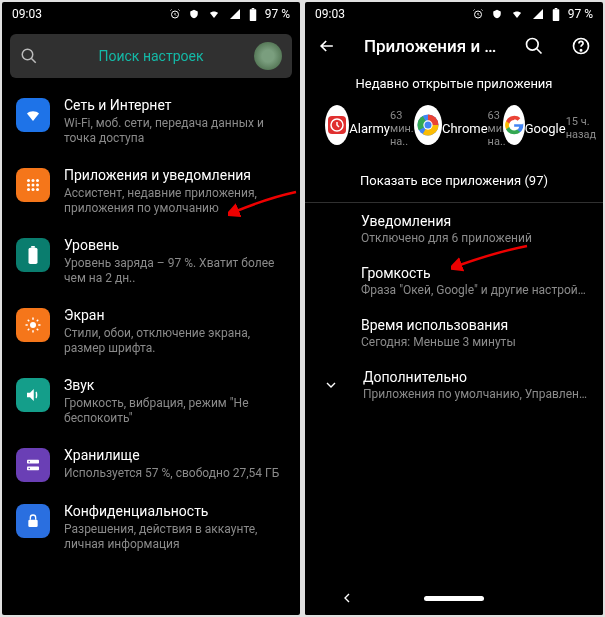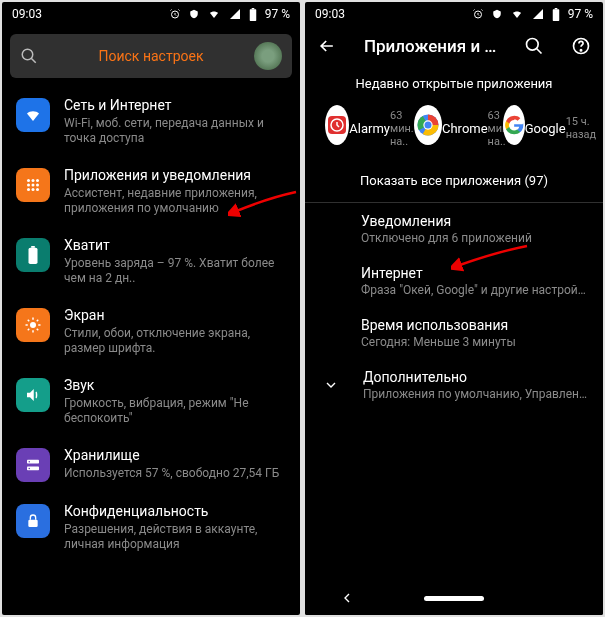--- a/index.html
+++ b/index.html
@@ -2,21 +2,21 @@
 <html><head>
 <meta charset="utf-8">
 <style>
   * { margin: 0; padding: 0; box-sizing: border-box; font-family: Roboto, "Segoe UI", Arial, sans-serif; }
   body { background: #e0e0e0; display: flex; gap: 5px; padding: 2px; width: 605px; height: 617px; }
   .phone { width: 298px; height: 613px; background: #000; overflow: hidden; position: relative; border-radius: 2px; }
   .status-bar { display: flex; justify-content: space-between; align-items: center; padding: 4px 10px; height: 24px; color: #fff; font-size: 12px; }
   .status-right { display: flex; align-items: center; gap: 8px; font-size: 12px; }
   .search-bar { display: flex; align-items: center; background: #303030; border-radius: 6px; margin: 8px; padding: 8px 10px; }
   .search-icon { color: #bbb; margin-right: 10px; }
-  .search-text { flex: 1; color: #f97316; font-size: 14px; text-align: center; }
+  .search-text { flex: 1; color: #14b8a6; font-size: 14px; text-align: center; }
   .avatar { width: 28px; height: 28px; border-radius: 50%; background: radial-gradient(circle, #7a9e7e 30%, #3d5e3d 100%); }
   .list { }
   .item { display: flex; align-items: flex-start; padding: 10px 14px; }
   .item-icon { width: 34px; height: 34px; border-radius: 8px; display: flex; align-items: center; justify-content: center; color: #fff; flex-shrink: 0; margin-right: 14px; margin-top: 2px; }
   .item-text { flex: 1; }
   .item-title { color: #fff; font-size: 14px; line-height: 18px; }
   .item-sub { color: #8a8a8a; font-size: 12px; line-height: 15px; margin-top: 2px; }
   .bg-blue { background: #1e73e8; }
   .bg-teal { background: #0b8b7a; }
   .bg-orange { background: #f5761a; }
@@ -121,21 +121,21 @@
         </div>
     </div>
     <div class="item">
       <div class="item-icon bg-teal2">
           <svg width="12" height="18" viewBox="0 0 12 20" fill="#fff">
             <rect x="1" y="2" width="10" height="18" rx="2"></rect>
             <rect x="4" y="0" width="4" height="2"></rect>
           </svg>
         </div>
       <div class="item-text">
-          <div class="item-title">Хватит</div>
+          <div class="item-title">Уровень</div>
           <div class="item-sub">Уровень заряда – 97 %. Хватит более чем на 2 дн..</div>
         </div>
     </div>
     <div class="item">
       <div class="item-icon bg-orange2">
           <svg width="18" height="18" viewBox="0 0 24 24" fill="#fff">
             <circle cx="12" cy="12" r="4"></circle>
             <g stroke="#fff" stroke-width="2">
               <line x1="12" y1="2" x2="12" y2="5"></line>
               <line x1="12" y1="19" x2="12" y2="22"></line>
@@ -290,21 +290,21 @@
 
   <div class="show-all">Показать все приложения (97)</div>
   <div class="divider"></div>
 
   <div class="p2-list">
     <div class="p2-item">
       <div class="p2-title">Уведомления</div>
       <div class="p2-sub">Отключено для 6 приложений</div>
     </div>
     <div class="p2-item">
-      <div class="p2-title">Интернет</div>
+      <div class="p2-title">Громкость</div>
       <div class="p2-sub">Фраза "Окей, Google" и другие настройки Ассистента</div>
     </div>
     <div class="p2-item">
       <div class="p2-title">Время использования</div>
       <div class="p2-sub">Сегодня: Меньше 3 минуты</div>
     </div>
   </div>
 
   <div class="expand-row">
     <svg class="expand-icon" width="16" height="16" viewBox="0 0 24 24" fill="none" stroke="#fff" stroke-width="2">

